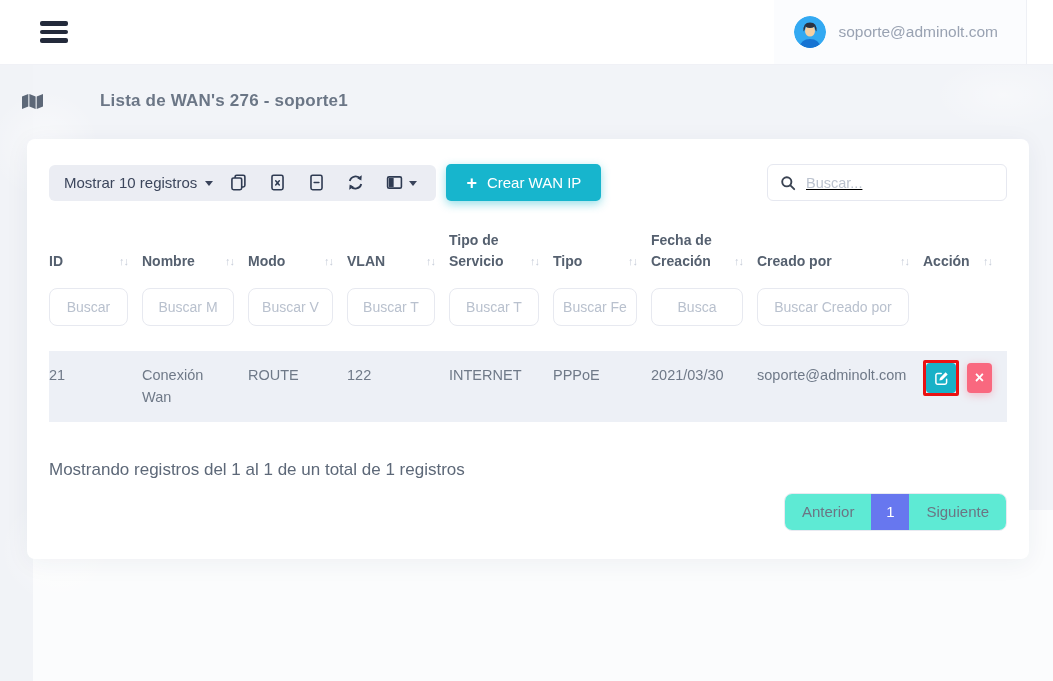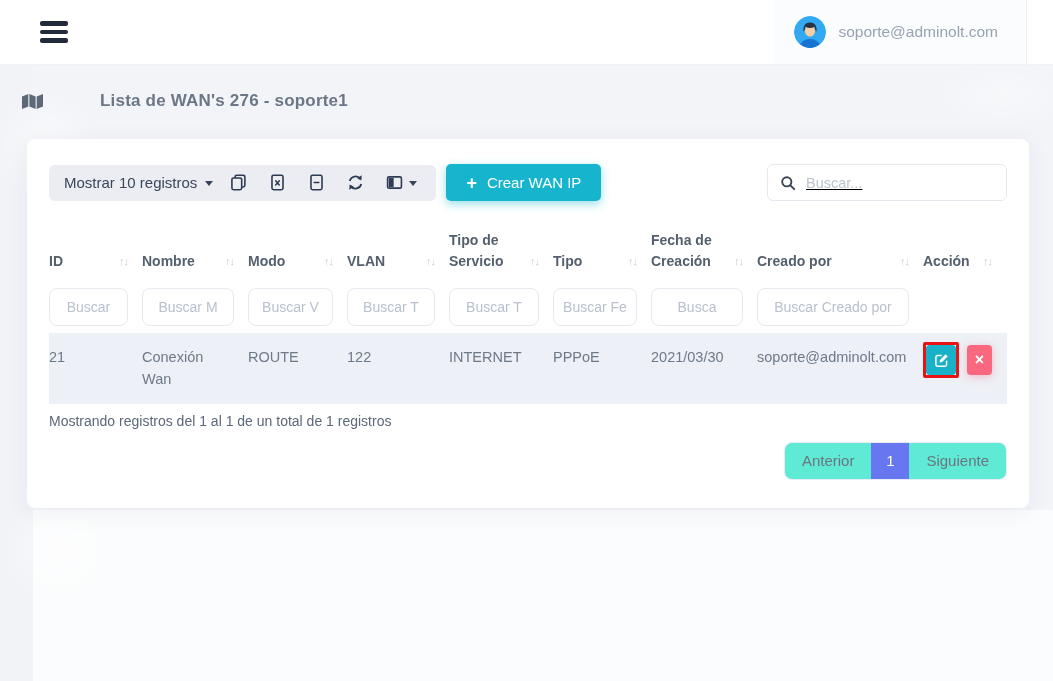--- a/index.html
+++ b/index.html
@@ -60,31 +60,31 @@
   .th .lbl { max-width:72px; }
   .th .lbl.wide { max-width:130px; }
   .sort { font-size:11px; color:#c7cdd9; letter-spacing:-1px; padding-bottom:3px; white-space:nowrap; cursor:pointer; }
 
   .tfilters { margin-top:16px; }
   .fcell { padding-right:14px; }
   .fcell input { width:100%; height:38px; border:1px solid #e7e9f0; border-radius:8px; background:#fff;
                  font-family:inherit; font-size:14px; color:#55606f; text-align:center; outline:none; }
   .fcell input::placeholder { color:#b9c1ce; }
 
-  .trow { margin-top:7px; background:#edf0f6; }
+  .trow { margin-top:25px; background:#edf0f6; }
   .td { padding:13px 14px 13px 0; font-size:14.5px; color:#6f7988; line-height:1.55; word-wrap:break-word; }
   .td.actions { display:flex; align-items:flex-start; gap:8px; padding-top:9px; }
   .edit-annot { border:3px solid #ea1212; border-radius:2px; line-height:0; }
   .btn-edit { width:30px; height:30px; border:none; border-radius:4px; background:#18b1c7; cursor:pointer;
               display:flex; align-items:center; justify-content:center; }
   .btn-delete { width:30px; height:30px; border:none; border-radius:4px; background:#f9687f; cursor:pointer;
                 color:#ffffff; font-size:16px; font-weight:700; display:flex; align-items:center; justify-content:center;
                 margin-top:3px; box-shadow:0 2px 8px rgba(249,104,127,.4); }
 
-  .summary { margin-top:9px; font-size:14px; color:#5d6878; }
+  .summary { margin-top:38px; font-size:17px; color:#5d6878; }
 
   .pager-row { display:flex; justify-content:flex-end; margin-top:13px; }
   .pager { display:flex; border:1px solid #e8eaf1; border-radius:8px; overflow:hidden; background:#fff; }
   .pg-btn { border:none; background:#5eead4; cursor:pointer; font-family:inherit; font-size:15px; color:#6b7584; padding:0 17px; height:36px; }
   .pg-num { width:38px; height:36px; display:flex; align-items:center; justify-content:center;
             background:#6777ef; color:#ffffff; font-size:15px; cursor:pointer; }
   svg { display:block; }
 </style>
 </head>
 <body>

